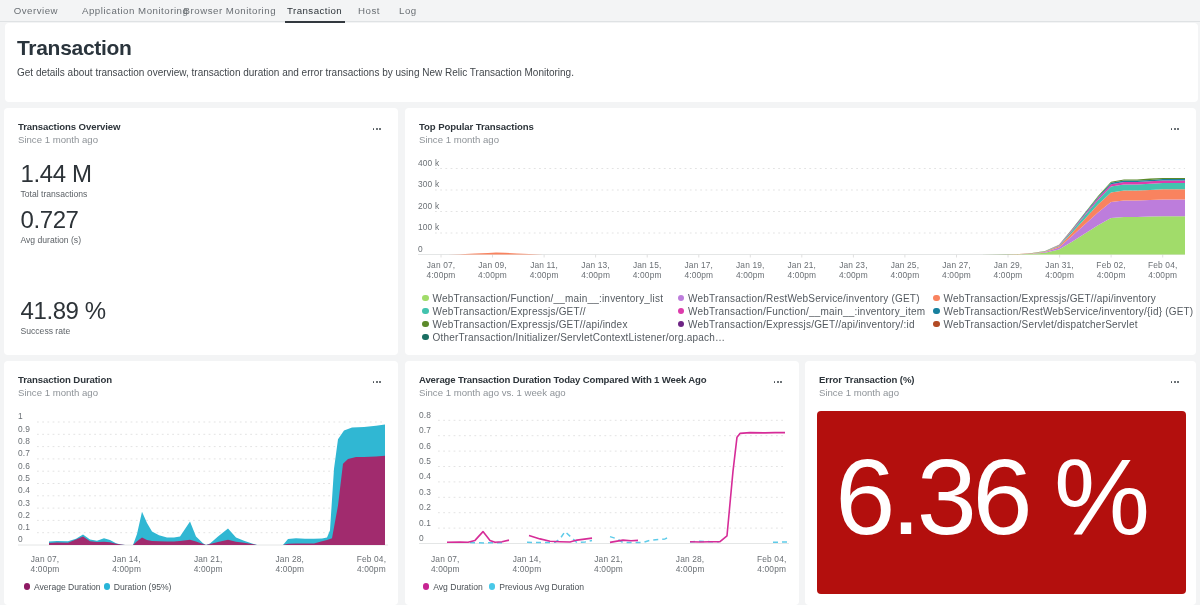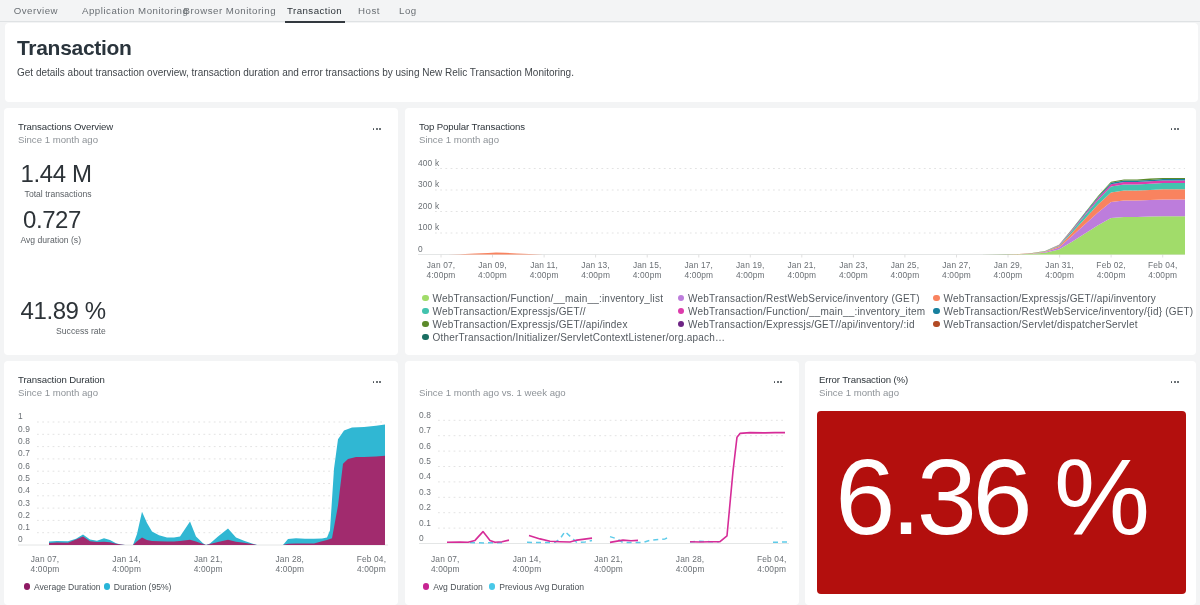--- a/index.html
+++ b/index.html
@@ -5,25 +5,25 @@
   font-family:"Liberation Sans", sans-serif; -webkit-font-smoothing:antialiased; }
 .abs { position:absolute; left:0; top:0; }
 .nav { position:absolute; left:0; top:0; width:1200px; height:22px; border-bottom:1px solid #dfe2e4; }
 .nav span { position:absolute; top:4.5px; font-size:9.7px; color:#6a6f74; letter-spacing:0.5px;text-align:center; }
 .nav span.on { color:#2e343a; font-weight:normal; letter-spacing:0.45px; }
 .nav .ul { position:absolute; left:285px; top:20.6px; width:60px; height:2px; background:#33393f; }
 .head { position:absolute; left:5px; top:23px; width:1192.5px; height:79px; background:#fff; border-radius:4px; }
 .head h1 { position:absolute; left:12px; top:13px; font-size:21px; color:#2a343c; letter-spacing:-0.3px; }
 .head p { position:absolute; left:12px; top:43.5px; font-size:10px; color:#42474c; }
 .card { position:absolute; background:#fff; border-radius:4px; }
-.ct { position:absolute; left:14px; top:13px; font-size:9.6px; font-weight:normal; color:#2e353b; letter-spacing:-0.1px; }
+.ct { position:absolute; left:14px; top:13px; font-size:9.6px; font-weight:bold; color:#2e353b; letter-spacing:-0.1px; }
 .cs { position:absolute; left:14px; top:25.5px; font-size:9.6px; color:#8e9398; }
 .dots { position:absolute; display:flex; gap:1.4px; }
 .dots i { width:1.9px; height:1.9px; border-radius:50%; background:#3f464c; }
-.metric { position:absolute; left:16.5px;text-align:right; }
+.metric { position:absolute; left:16.5px; }
 .metric .n { font-size:24px; color:#2d3338; letter-spacing:-0.4px; }
 .metric .l { font-size:8.6px; color:#5d6267; margin-top:1px; }
 .ax { font-size:8.4px; fill:#6b7075; letter-spacing:0.15px; }
 .li { position:absolute; display:flex; align-items:center; height:10px; }
 .li i { width:6.4px; height:6.4px; border-radius:50%; flex:none; }
 .li span { font-size:10px; color:#545a60; margin-left:3.8px; white-space:nowrap; letter-spacing:0.2px; }
 .li.sm span { font-size:8.6px; letter-spacing:0; color:#4c5257; }
 .big { position:absolute; left:12px; top:50px; width:369px; height:183px; background:#b30f0d; border-radius:4px;
   color:#fff; font-size:108px; letter-spacing:-4.3px; text-align:center; line-height:171.2px; padding-right:22px; }
 </style></head>
@@ -227,20 +227,21 @@
       <i style="background:#8e1a63"></i>
       <span>Average Duration</span>
     </div>
   <div class="li sm" style="left:99.5px;top:220.5px">
       <i style="background:#29b5d8"></i>
       <span>Duration (95%)</span>
     </div>
 </div>
 
 <div class="card" style="left:405px;top:361px;width:394px;height:244px">
+  <div class="ct" style="letter-spacing:-0.15px">Average Transaction Duration Today Compared With 1 Week Ago</div>
   <div class="cs">Since 1 month ago vs. 1 week ago</div>
   <div class="dots" style="right:17px;top:20px">
       <i></i>
       <i></i>
       <i></i>
     </div>
   <svg class="abs" width="394" height="244" viewBox="0 0 394 244">
 <line x1="33" y1="59.3" x2="381" y2="59.3" stroke="#e3e3e3" stroke-width="1" stroke-dasharray="1.8 3.4"></line>
       <line x1="33" y1="74.7" x2="381" y2="74.7" stroke="#e3e3e3" stroke-width="1" stroke-dasharray="1.8 3.4"></line>
       <line x1="33" y1="90.1" x2="381" y2="90.1" stroke="#e3e3e3" stroke-width="1" stroke-dasharray="1.8 3.4"></line>

